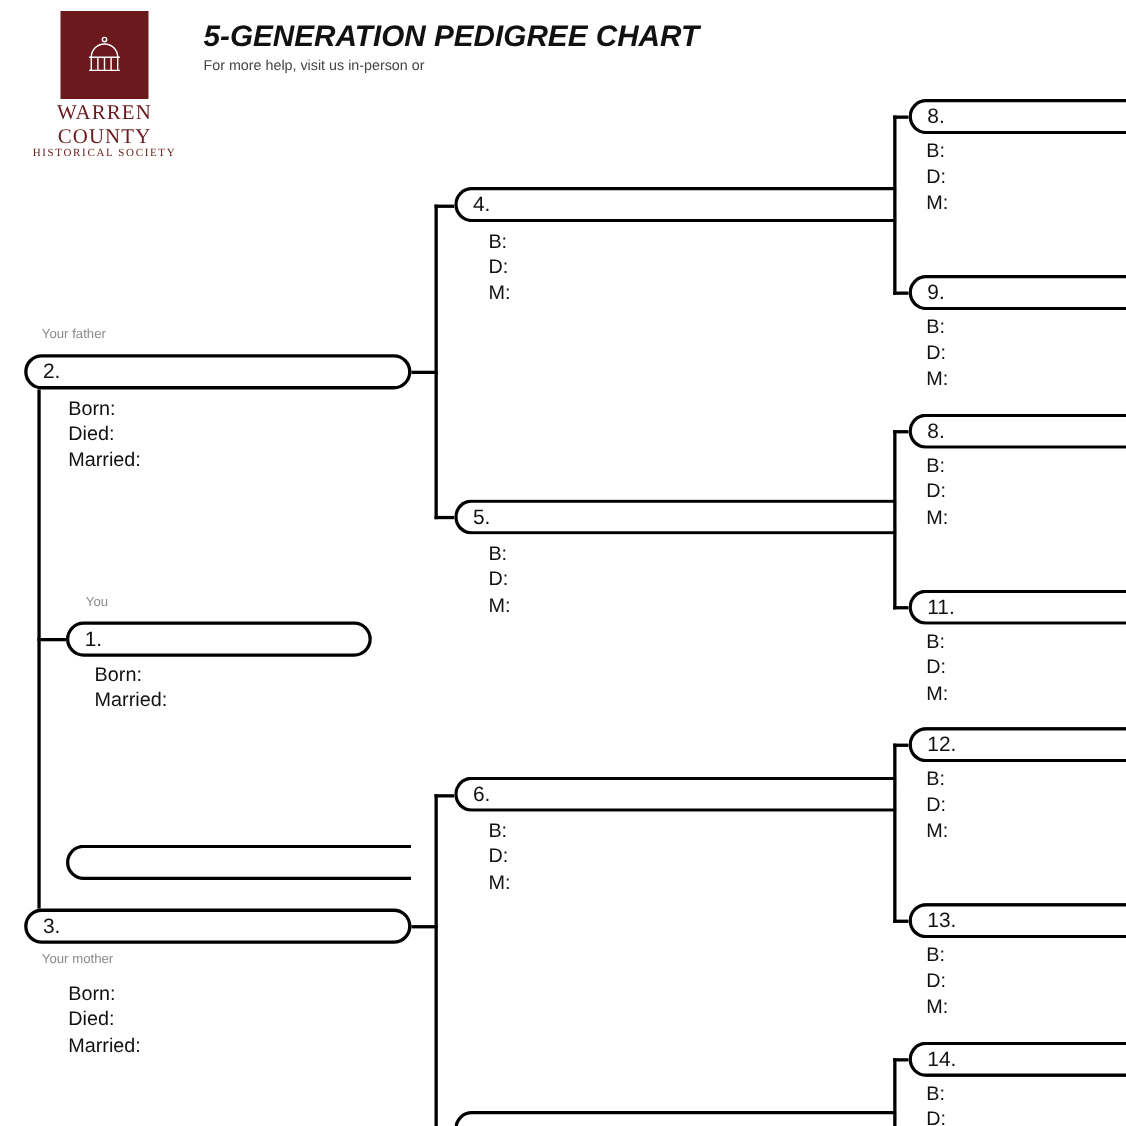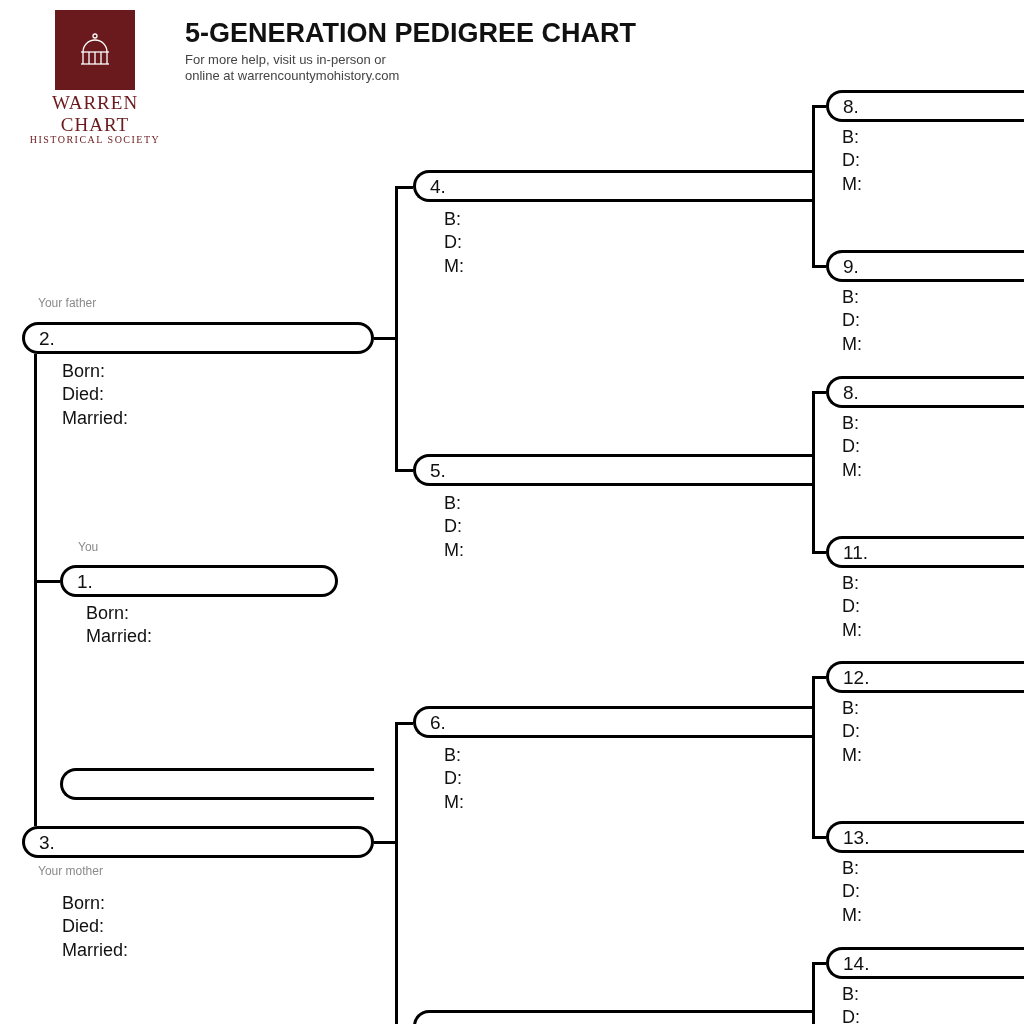--- a/index.html
+++ b/index.html
@@ -5,21 +5,21 @@
   html,body { margin:0; padding:0; background:#fff; font-family:"Segoe UI", Arial, Helvetica, sans-serif; }
   .page { position:relative; width:1024px; height:1024px; overflow:hidden; background:#fff; }
 
   
   .logo { position:absolute; left:20px; top:10px; width:150px; text-align:center; }
   .logo-badge { width:80px; height:80px; margin:0 auto 2px; background:#6a1a1d; display:flex; align-items:center; justify-content:center; }
   .logo-dome { width:48px; height:48px; }
   .logo-word { font-family:"Times New Roman", serif; font-size:19px; letter-spacing:1px; color:#6a1a1d; font-weight:500; }
   .logo-sub  { font-family:Liberation Serif, serif; font-size:10px; letter-spacing:1.5px; color:#6a1a1d; margin-top:-2px;}
 
-  .title { position:absolute; left:185px; top:18px; font-size:27px; font-weight:700; color:#111; }
+  .title { position:absolute; left:185px; top:18px; font-size:27px; font-weight:700; color:#111;font-style:italic; }
   .subtitle { position:absolute; left:185px; top:52px; font-size:13px; color:#444; line-height:1.25; }
 
   
   .pill { position:absolute; border:3px solid #000; border-radius:16px; height:32px; box-sizing:border-box; background:#fff; padding:3px 12px 0 14px; font-size:19px; color:#111; }
   .pill.noright { border-right:none; border-top-right-radius:0; border-bottom-right-radius:0; }
   .caption { position:absolute; font-size:12px; color:#8a8a8a; }
 
   
   .fields { position:absolute; font-size:18px; color:#111; line-height:1.3; }
   .fields.indent { padding-left:26px; }
@@ -37,28 +37,27 @@
     <svg class="logo-dome" viewBox="0 0 48 48">
       <g fill="none" stroke="#fff" stroke-width="1.3">
         <path d="M10 38 h28"></path>
         <path d="M12 38 v-12 M18 38 v-12 M24 38 v-12 M30 38 v-12 M36 38 v-12"></path>
         <path d="M10 26 h28"></path>
         <path d="M12 26 a12 12 0 0 1 24 0"></path>
         <circle cx="24" cy="10" r="2"></circle>
       </g>
     </svg>
   </div>
-  <div class="logo-word">WARREN CHART</div>
+  <div class="logo-word">WARREN COUNTY</div>
   <div class="logo-sub">HISTORICAL SOCIETY</div>
 </div>
 
 <div class="title">5-GENERATION PEDIGREE CHART</div>
 <div class="subtitle">
   <span>For more help, visit us in-person or</span><br>
-  <span>online at warrencountymohistory.com</span>
 </div>
 
 <div class="caption" style="left:78px; top:540px;">You</div>
 <div class="pill" style="left:60px; top:565px; width:278px;">
   <span>1.</span>
 </div>
 <div class="fields indent" style="left:60px; top:602px;">
   <div>Born:</div>
   <div>Married:</div>
 </div>

